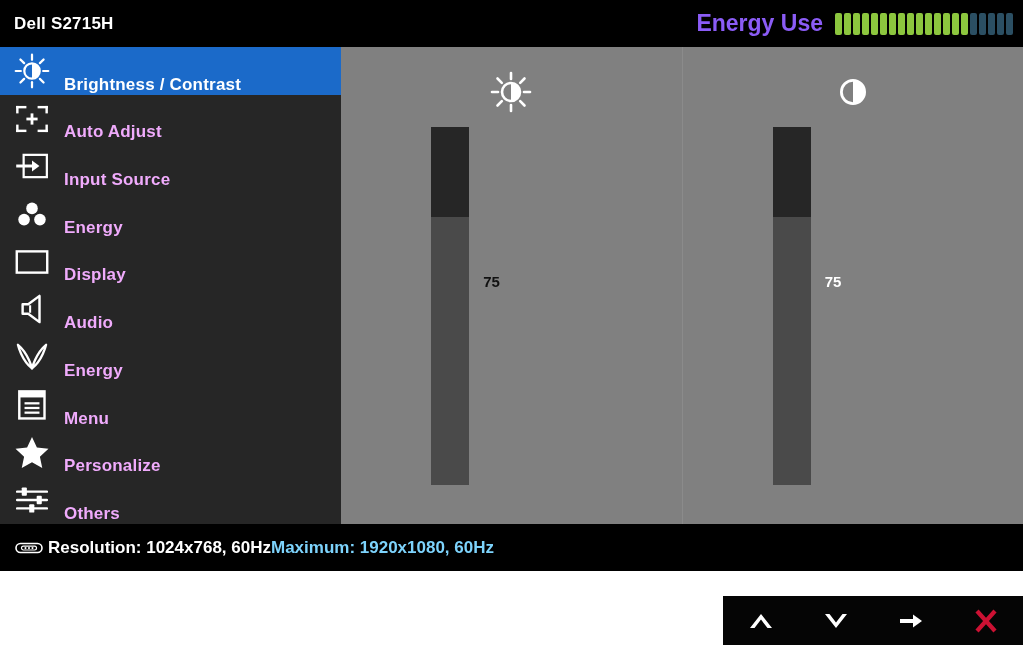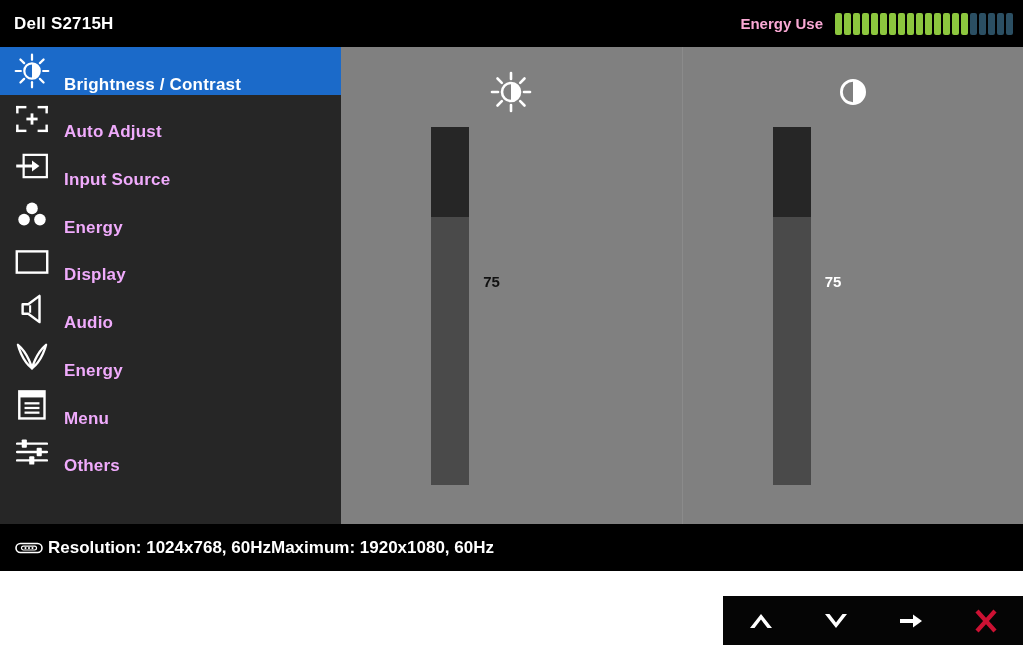--- a/index.html
+++ b/index.html
@@ -47,22 +47,22 @@
     font-weight: bold;
     letter-spacing: 0.2px;
     margin-left: 14px;
   }
   .energy-wrap {
     display: flex;
     align-items: center;
     margin-right: 10px;
   }
   .energy-label {
-    color: #f9a8d4;
-    font-size: 15px;
+    color: #8b5cf6;
+    font-size: 23px;
     font-weight: bold;
     margin-right: 12px;
     white-space: nowrap;
   }
   .energy-bars {
     display: flex;
     align-items: center;
     gap: 2px;
   }
   .ebar {
@@ -198,21 +198,21 @@
     align-items: center;
     justify-content: center;
   }
   .status-text {
     color: #ffffff;
     font-size: 17px;
     font-weight: bold;
     white-space: nowrap;
   }
   .status-right {
-    color: #ffffff;
+    color: #7dd3fc;
     font-size: 17px;
     font-weight: bold;
     margin-right: 12px;
     white-space: nowrap;
   }
 
   
   .navbar {
     position: absolute;
     left: 723px;
@@ -359,20 +359,28 @@
               <rect x="1.4" y="1.4" width="27" height="29" fill="none" stroke="#ffffff" stroke-width="2.6"></rect>
               <rect x="1.4" y="1.4" width="27" height="6.5" fill="#ffffff"></rect>
               <g fill="#ffffff">
                 <rect x="7" y="13" width="16" height="2.4"></rect>
                 <rect x="7" y="18" width="16" height="2.4"></rect>
                 <rect x="7" y="23" width="16" height="2.4"></rect>
               </g>
             </svg>
           </div>
           <div class="menu-label">Menu</div>
+        </div>
+        <div class="menu-item">
+          <div class="menu-icon">
+            <svg width="34" height="32" viewBox="0 0 36 34">
+              <path d="M18 1 L23.2 12.3 L35.5 13.6 L26.4 22 L28.9 34 L18 28 L7.1 34 L9.6 22 L0.5 13.6 L12.8 12.3 Z" fill="#ffffff"></path>
+            </svg>
+          </div>
+          <div class="menu-label">Personalize</div>
         </div>
         <div class="menu-item">
           <div class="menu-icon">
             <svg width="32" height="28" viewBox="0 0 34 30">
               <g stroke="#ffffff" stroke-width="2.5" stroke-linecap="round">
                 <line x1="1" y1="6" x2="33" y2="6"></line>
                 <line x1="1" y1="15" x2="33" y2="15"></line>
                 <line x1="1" y1="24" x2="33" y2="24"></line>
               </g>
               <g fill="#ffffff">

